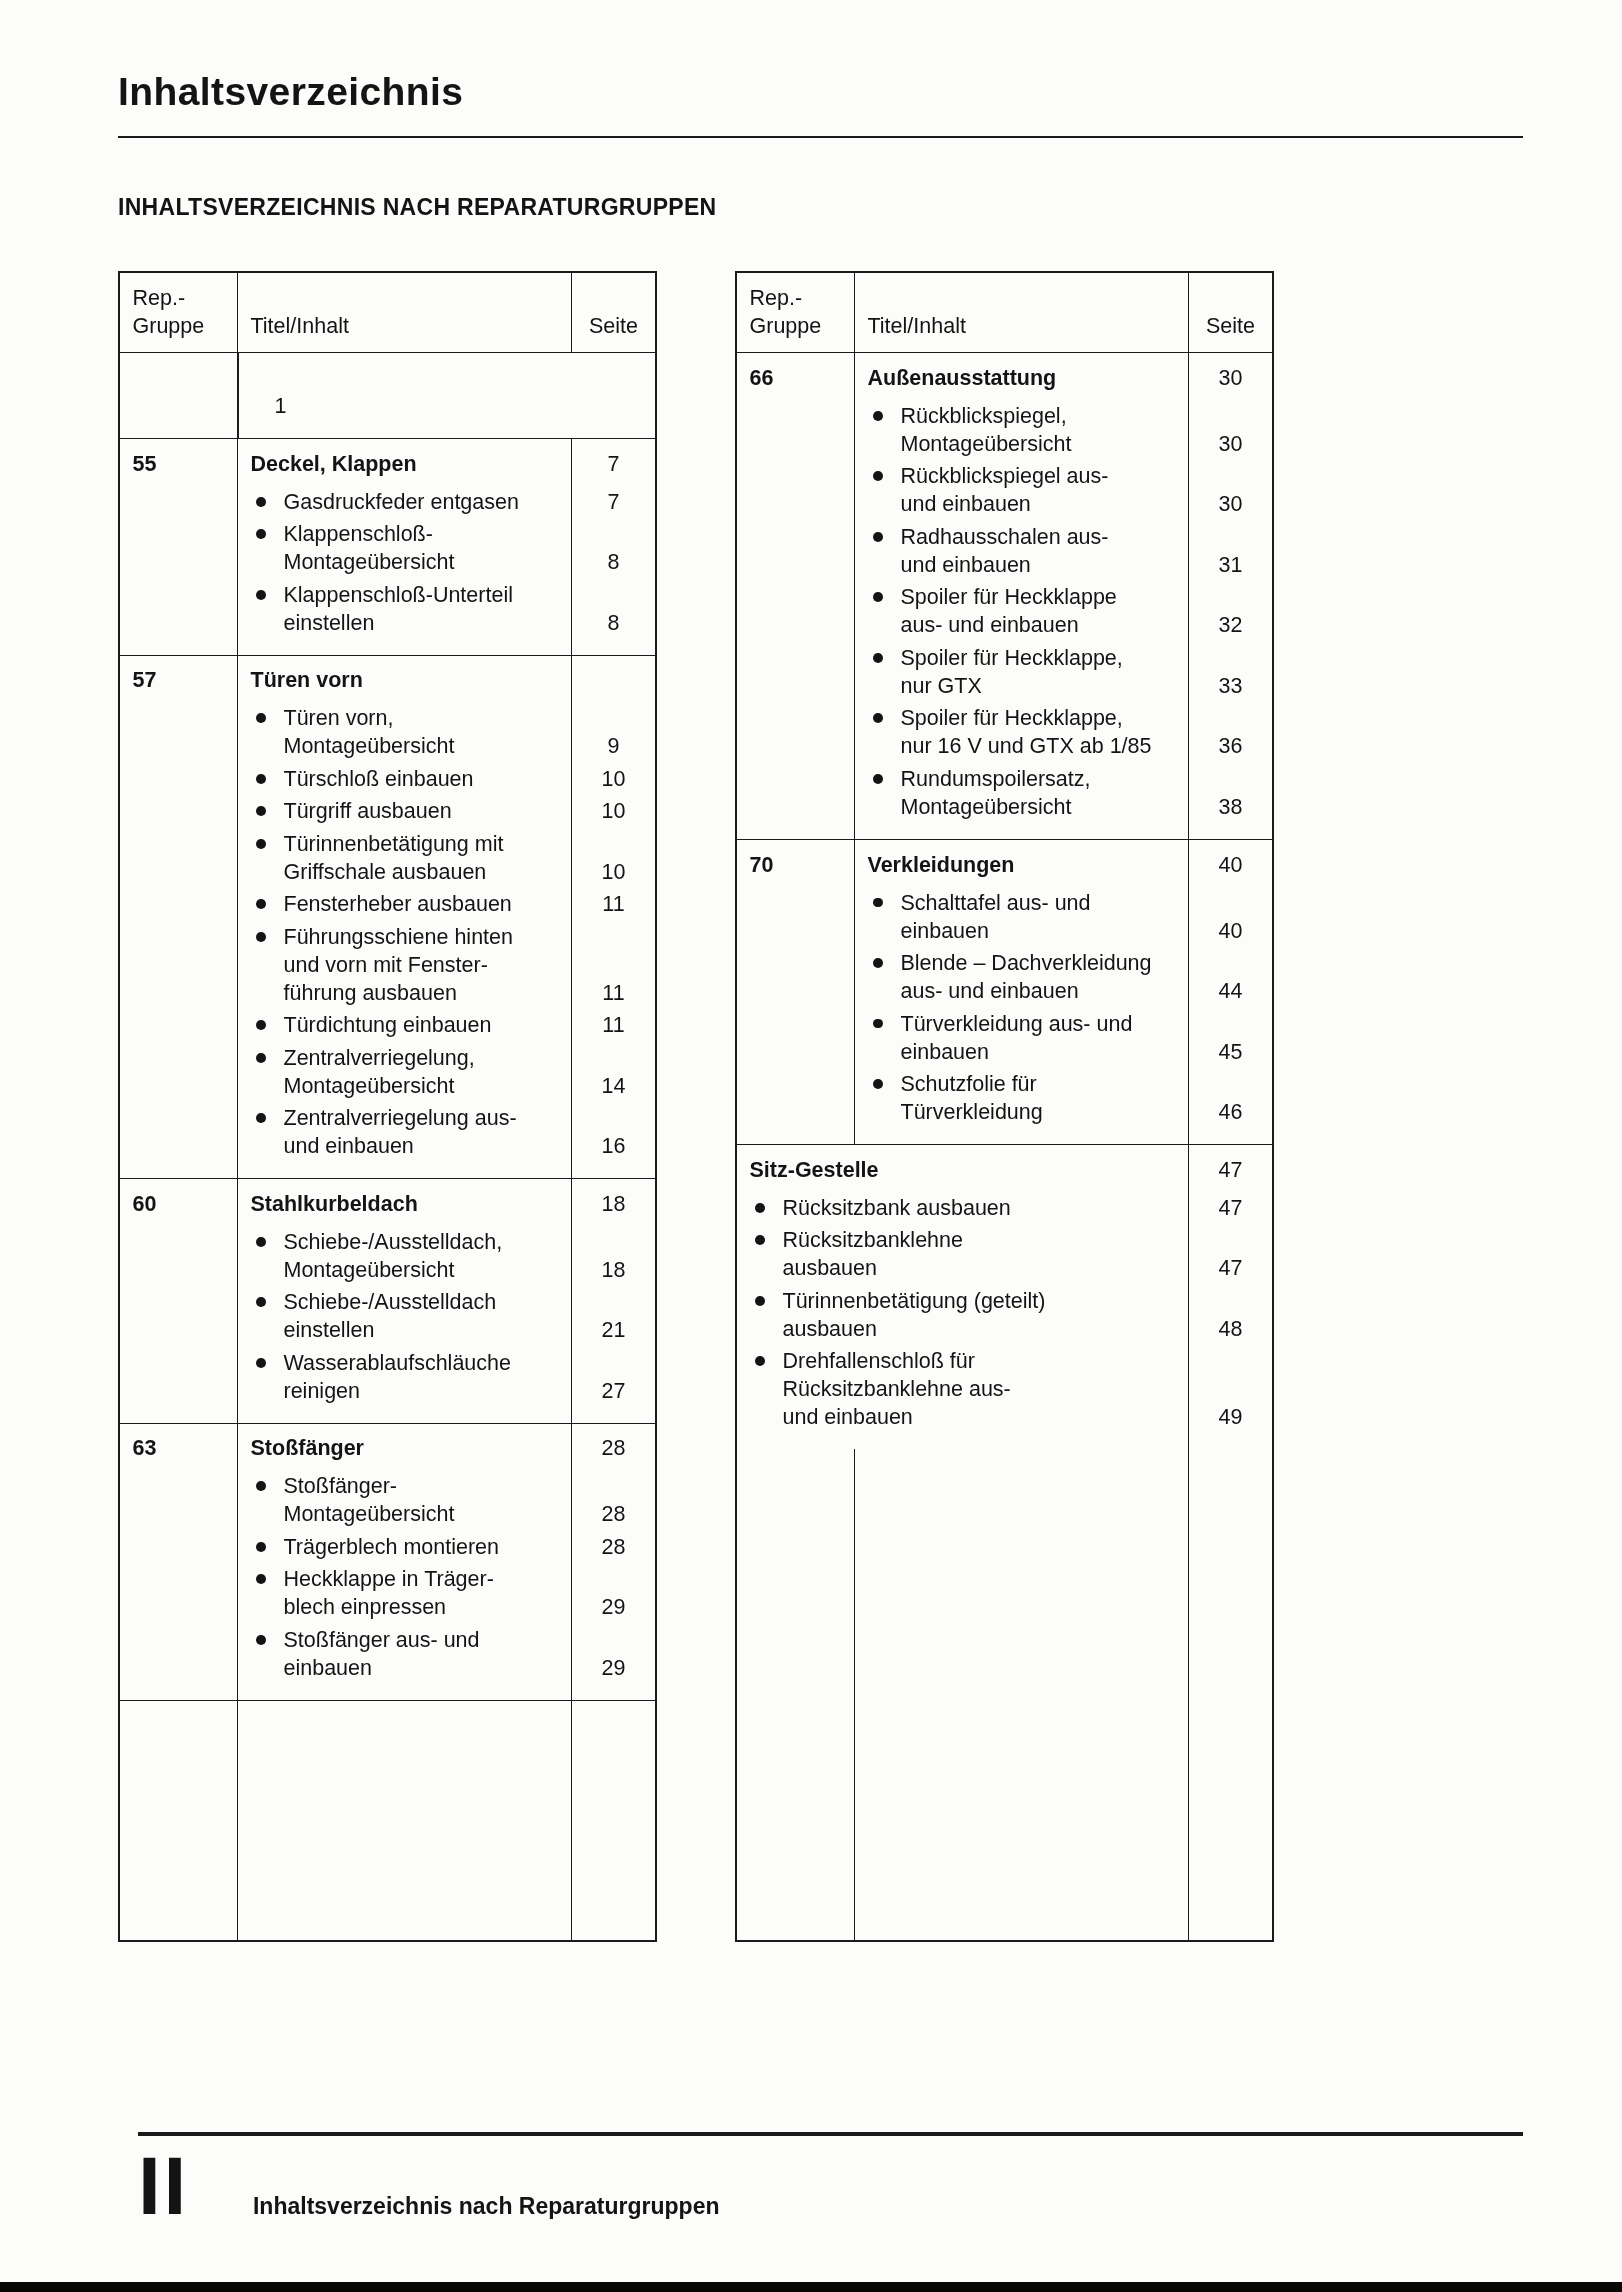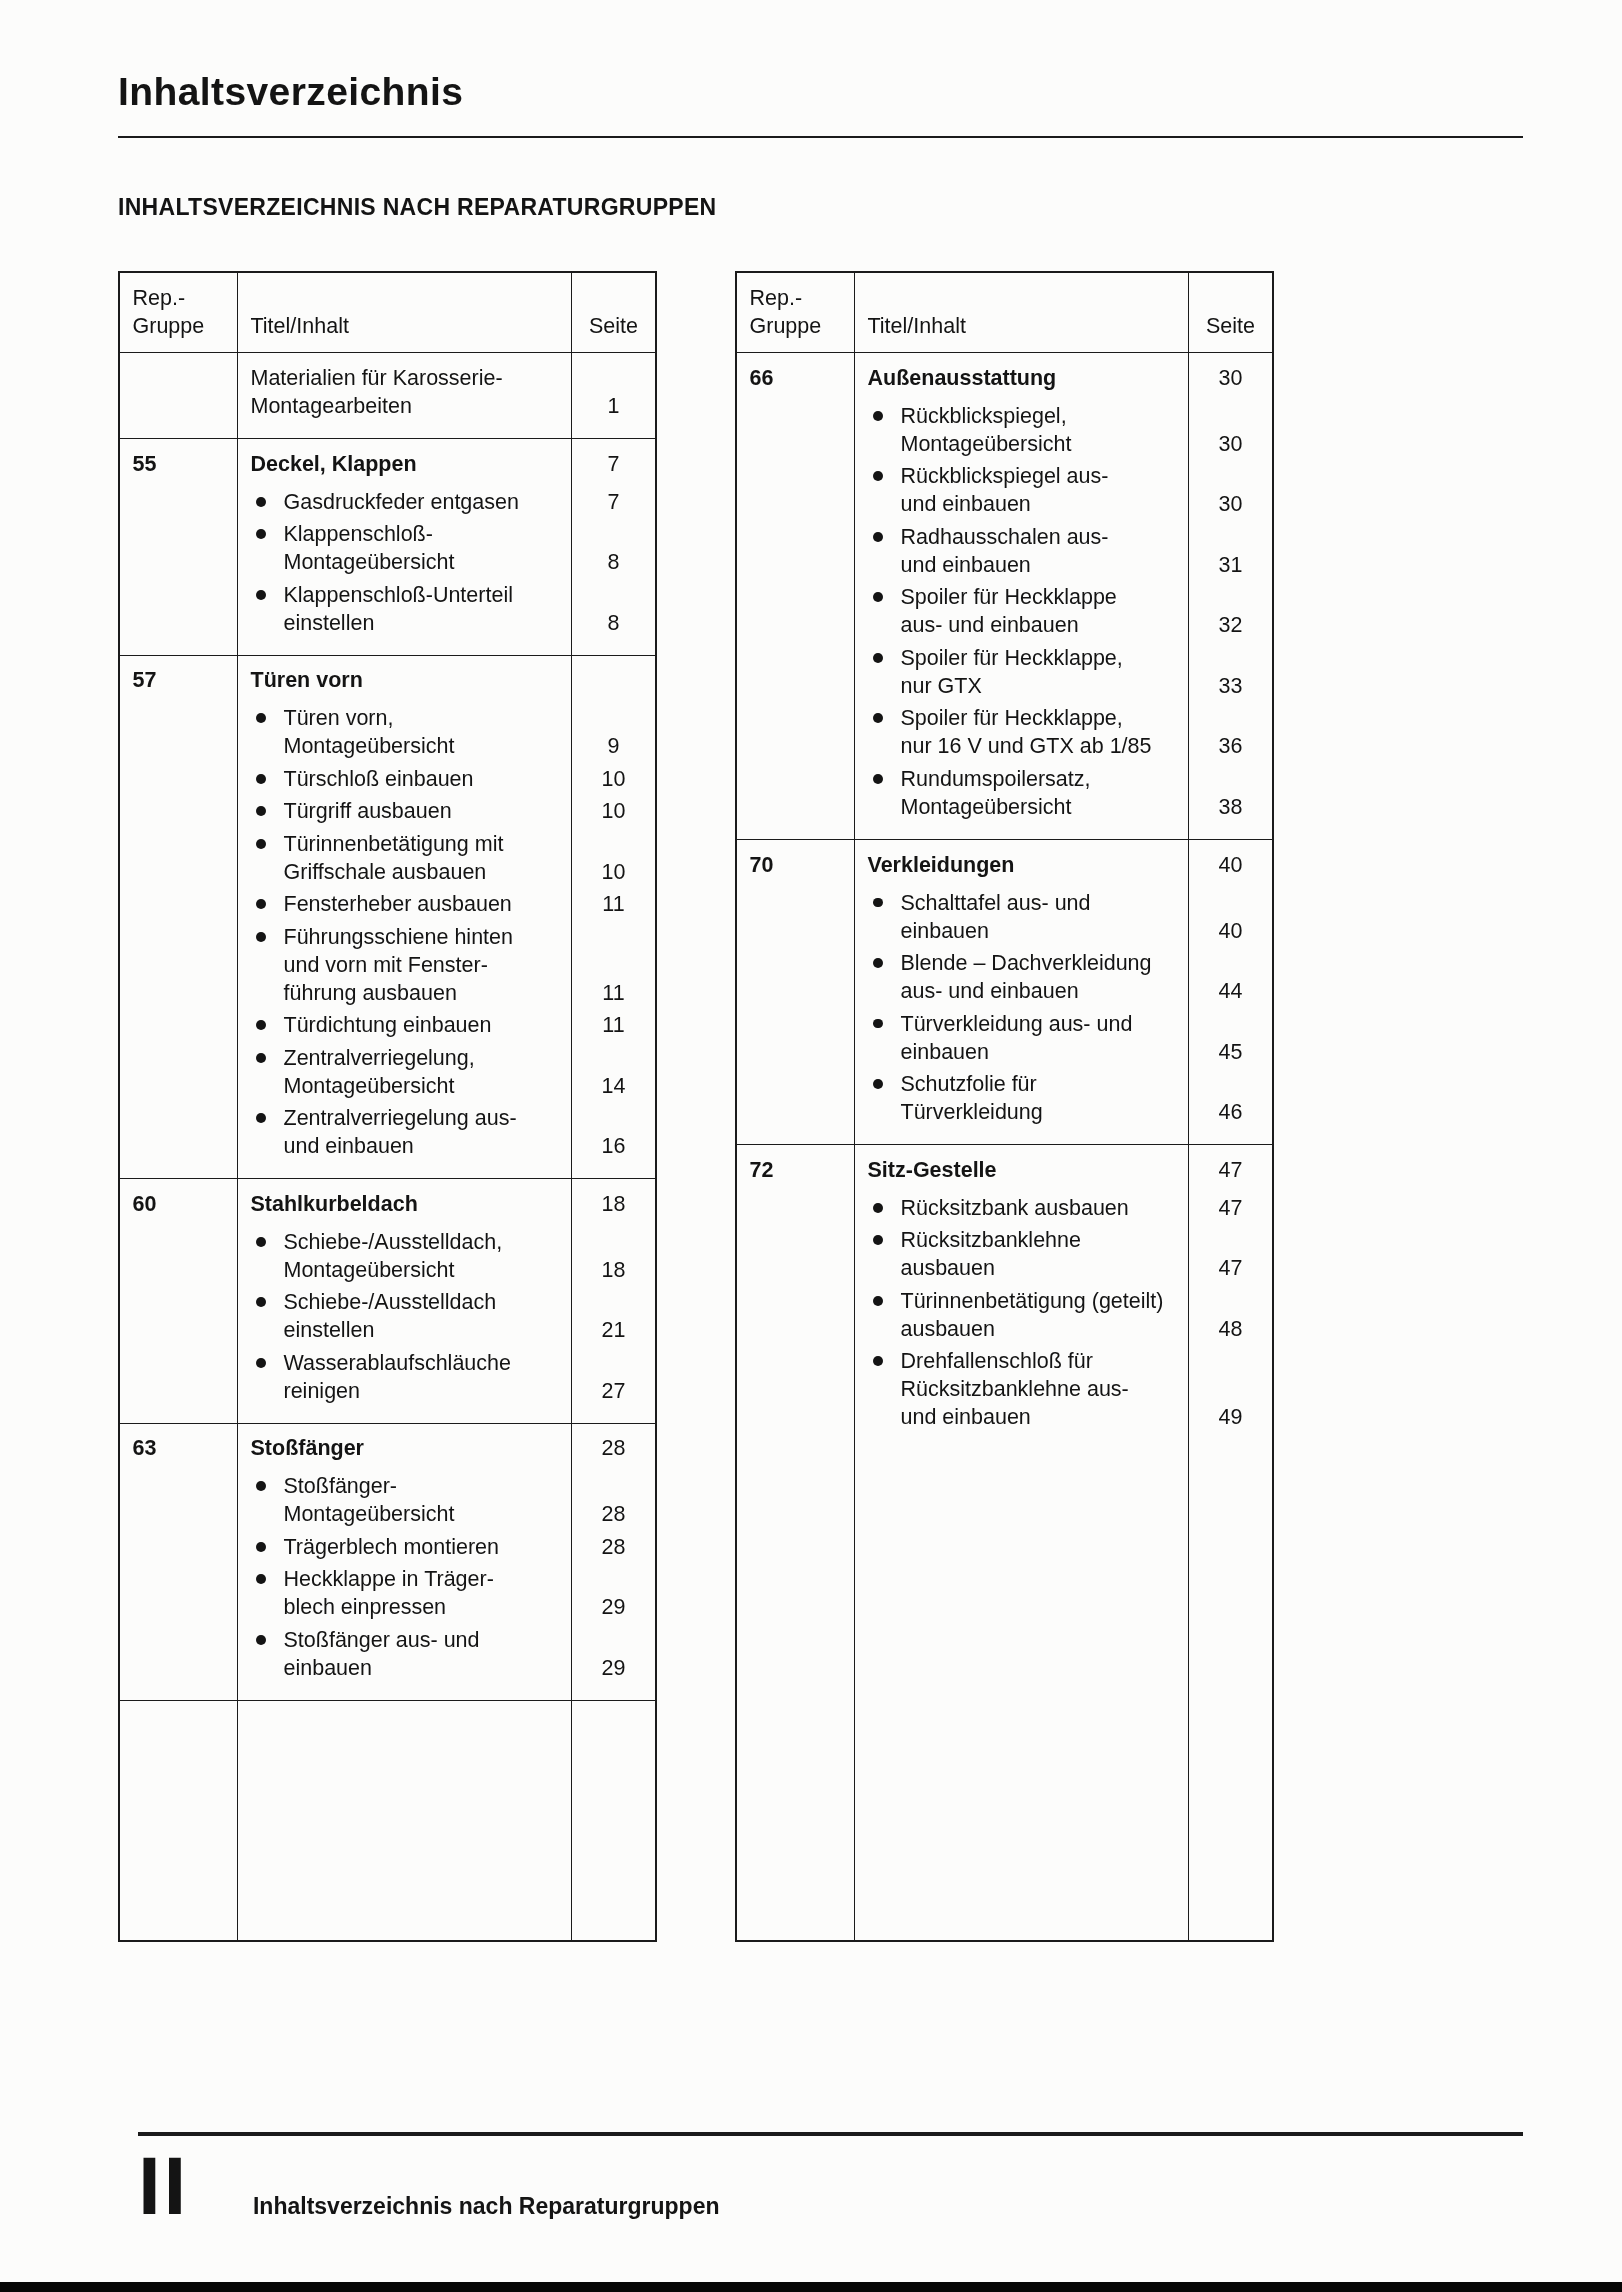--- a/index.html
+++ b/index.html
@@ -82,24 +82,20 @@
         <div class="col col-t thead-bottom">
           <div class="ln">Titel/Inhalt</div>
         </div>
         <div class="col col-p thead-bottom">
           <div class="ln">Seite</div>
         </div>
       </div>
       <div class="tbl-body">
           <div class="block">
             <div class="col col-g"></div>
-            <div class="col col-t">
-              <div class="ln ln-plain">Materialien für Karosserie-</div>
-              <div class="ln ln-plain">Montagearbeiten</div>
-            </div>
             <div class="col col-p">
               <div class="ln pg ln-plain">&nbsp;</div>
               <div class="ln pg ln-plain">1</div>
             </div>
           </div>
           <div class="block">
             <div class="col col-g">
               <div class="ln gnum">55</div>
             </div>
             <div class="col col-t">
@@ -290,23 +286,20 @@
               <div class="ln pg ln-cont">40</div>
               <div class="ln pg ln-item">&nbsp;</div>
               <div class="ln pg ln-cont">44</div>
               <div class="ln pg ln-item">&nbsp;</div>
               <div class="ln pg ln-cont">45</div>
               <div class="ln pg ln-item">&nbsp;</div>
               <div class="ln pg ln-cont">46</div>
             </div>
           </div>
           <div class="block">
-            <div class="col col-g">
-              <div class="ln gnum">72</div>
-            </div>
             <div class="col col-t">
               <div class="ln ln-head">Sitz-Gestelle</div>
               <div class="ln ln-item"><span class="bullet"></span><span>Rücksitzbank ausbauen</span></div>
               <div class="ln ln-item"><span class="bullet"></span><span>Rücksitzbanklehne</span></div>
               <div class="ln ln-cont">ausbauen</div>
               <div class="ln ln-item"><span class="bullet"></span><span>Türinnenbetätigung (geteilt)</span></div>
               <div class="ln ln-cont">ausbauen</div>
               <div class="ln ln-item"><span class="bullet"></span><span>Drehfallenschloß für</span></div>
               <div class="ln ln-cont">Rücksitzbanklehne aus-</div>
               <div class="ln ln-cont">und einbauen</div>

